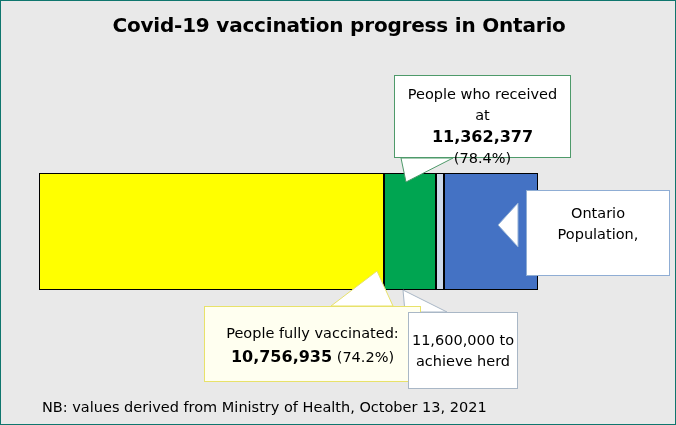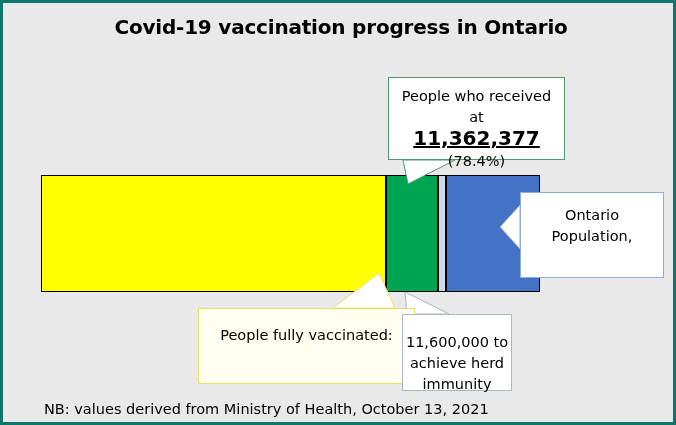--- a/index.html
+++ b/index.html
@@ -10,21 +10,21 @@
   body {
     background: #ffffff;
     font-family: "Liberation Sans", sans-serif;
   }
 
   #canvas {
     position: relative;
     width: 676px;
     height: 425px;
     background: #e9e9e9;
-    border: 3px solid #0f766e;
+    border: 1px solid #0f766e;
     box-sizing: border-box;
     overflow: hidden;
   }
 
   
   #chart-title {
     position: absolute;
     left: 88px;
     top: 12px;
     width: 500px;
@@ -75,42 +75,42 @@
 
   
   .callout {
     position: absolute;
     box-sizing: border-box;
     background: #ffffff;
     text-align: center;
     font-family: "DejaVu Sans", "Liberation Sans", sans-serif;
     color: #000000;
     z-index: 6;
+    margin-left: 8px;
   }
   .callout .line {
     display: block;
   }
   .big {
     font-weight: bold;
   }
 
   
   #callout-onedose {
     left: 385px;
     top: 74px;
     width: 177px;
     height: 83px;
     border: 1px solid #4e9a6a;
     padding: 8px 6px 0 6px;
     font-size: 14.5px;
     line-height: 21px;
   }
   #callout-onedose .big {
-    font-size: 20px;
-    text-decoration: underline;
+    font-size: 16px;
   }
 
   
   #callout-population {
     left: 517px;
     top: 189px;
     width: 144px;
     height: 86px;
     border: 1px solid #8fadd4;
     padding-top: 12px;
@@ -202,23 +202,23 @@
     <span class="line"><span class="big">11,362,377</span> <span>(78.4%)</span></span>
   </div>
 
   <div class="callout" id="callout-population">
     <span class="line">Ontario</span>
     <span class="line">Population,</span>
   </div>
 
   <div class="callout" id="callout-fully">
     <span class="line">People fully vaccinated:</span>
+    <span class="line"><span class="big">10,756,935</span> <span>(74.2%)</span></span>
   </div>
 
   <div class="callout" id="callout-herd">
     <span class="line">11,600,000 to</span>
     <span class="line">achieve herd</span>
-    <span class="line">immunity</span>
   </div>
 
   <div id="footnote">NB: values derived from Ministry of Health, October 13, 2021</div>
 
 </div>
 
 </body></html>

